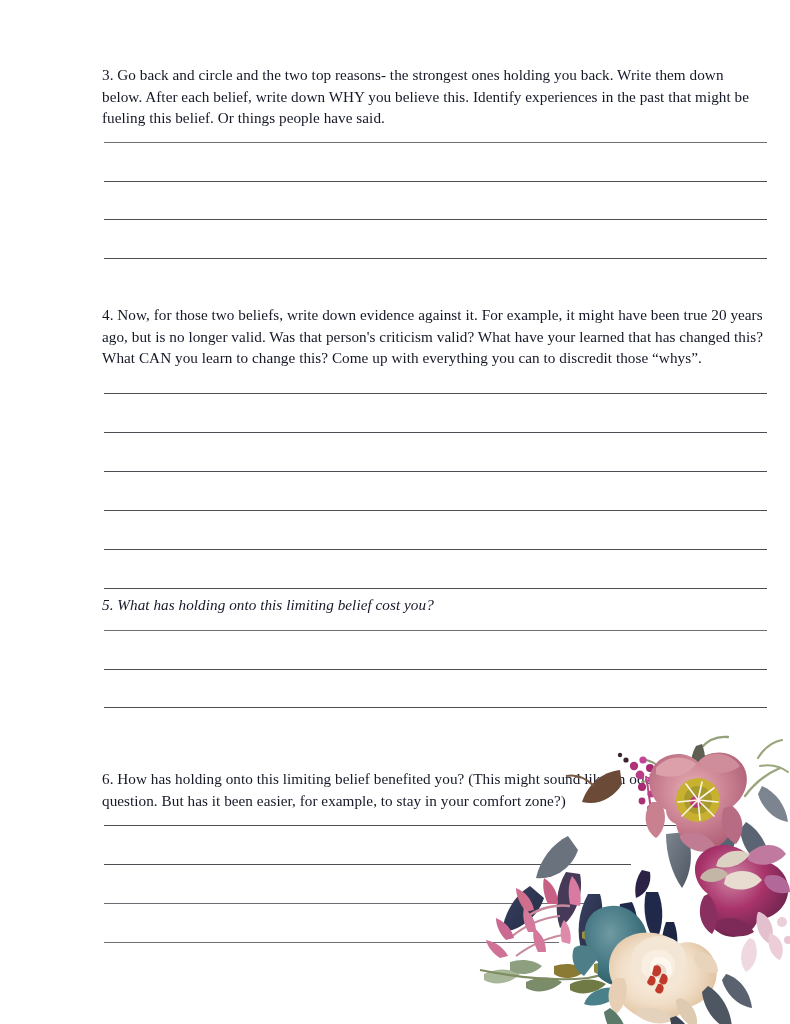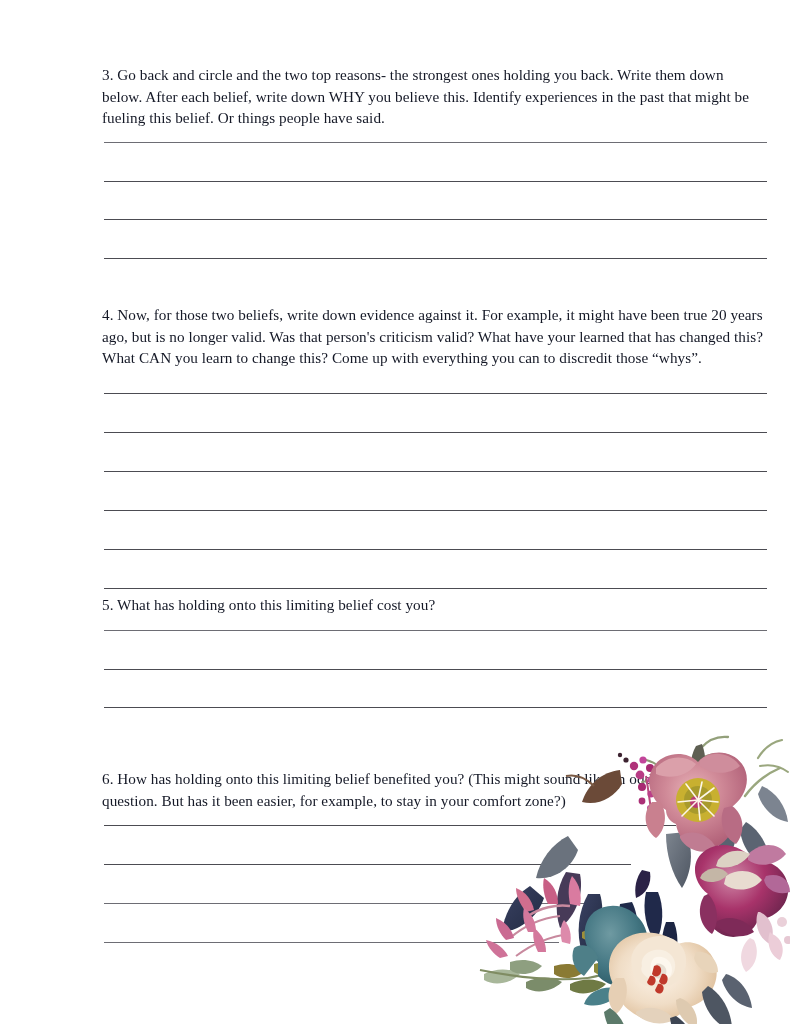--- a/index.html
+++ b/index.html
@@ -85,21 +85,21 @@
       <div class="lines" style="top:89px;">
         <div class="rule" style="top:0px;    width:663px;"></div>
         <div class="rule" style="top:39px;   width:663px;"></div>
         <div class="rule" style="top:78px;   width:663px;"></div>
         <div class="rule" style="top:117px;  width:663px;"></div>
         <div class="rule" style="top:156px;  width:663px;"></div>
         <div class="rule" style="top:195px;  width:663px;"></div>
       </div>
     </div>
 
-    <div class="section" style="top:594px;">
+    <div class="section" style="top:594px;font-style:italic;">
       <p class="qtext">5. What has holding onto this limiting belief cost you?</p>
       <div class="lines" style="top:36px;">
         <div class="rule soft" style="top:0px;  width:663px;"></div>
         <div class="rule" style="top:39px; width:663px;"></div>
         <div class="rule" style="top:77px; width:663px;"></div>
       </div>
     </div>
 
     <div class="section" style="top:768px;">
       <p class="qtext" style="width:590px;">6. How has holding onto this limiting belief benefited you? (This might sound like an odd question. But has it been easier, for example, to stay in your comfort zone?)</p>

